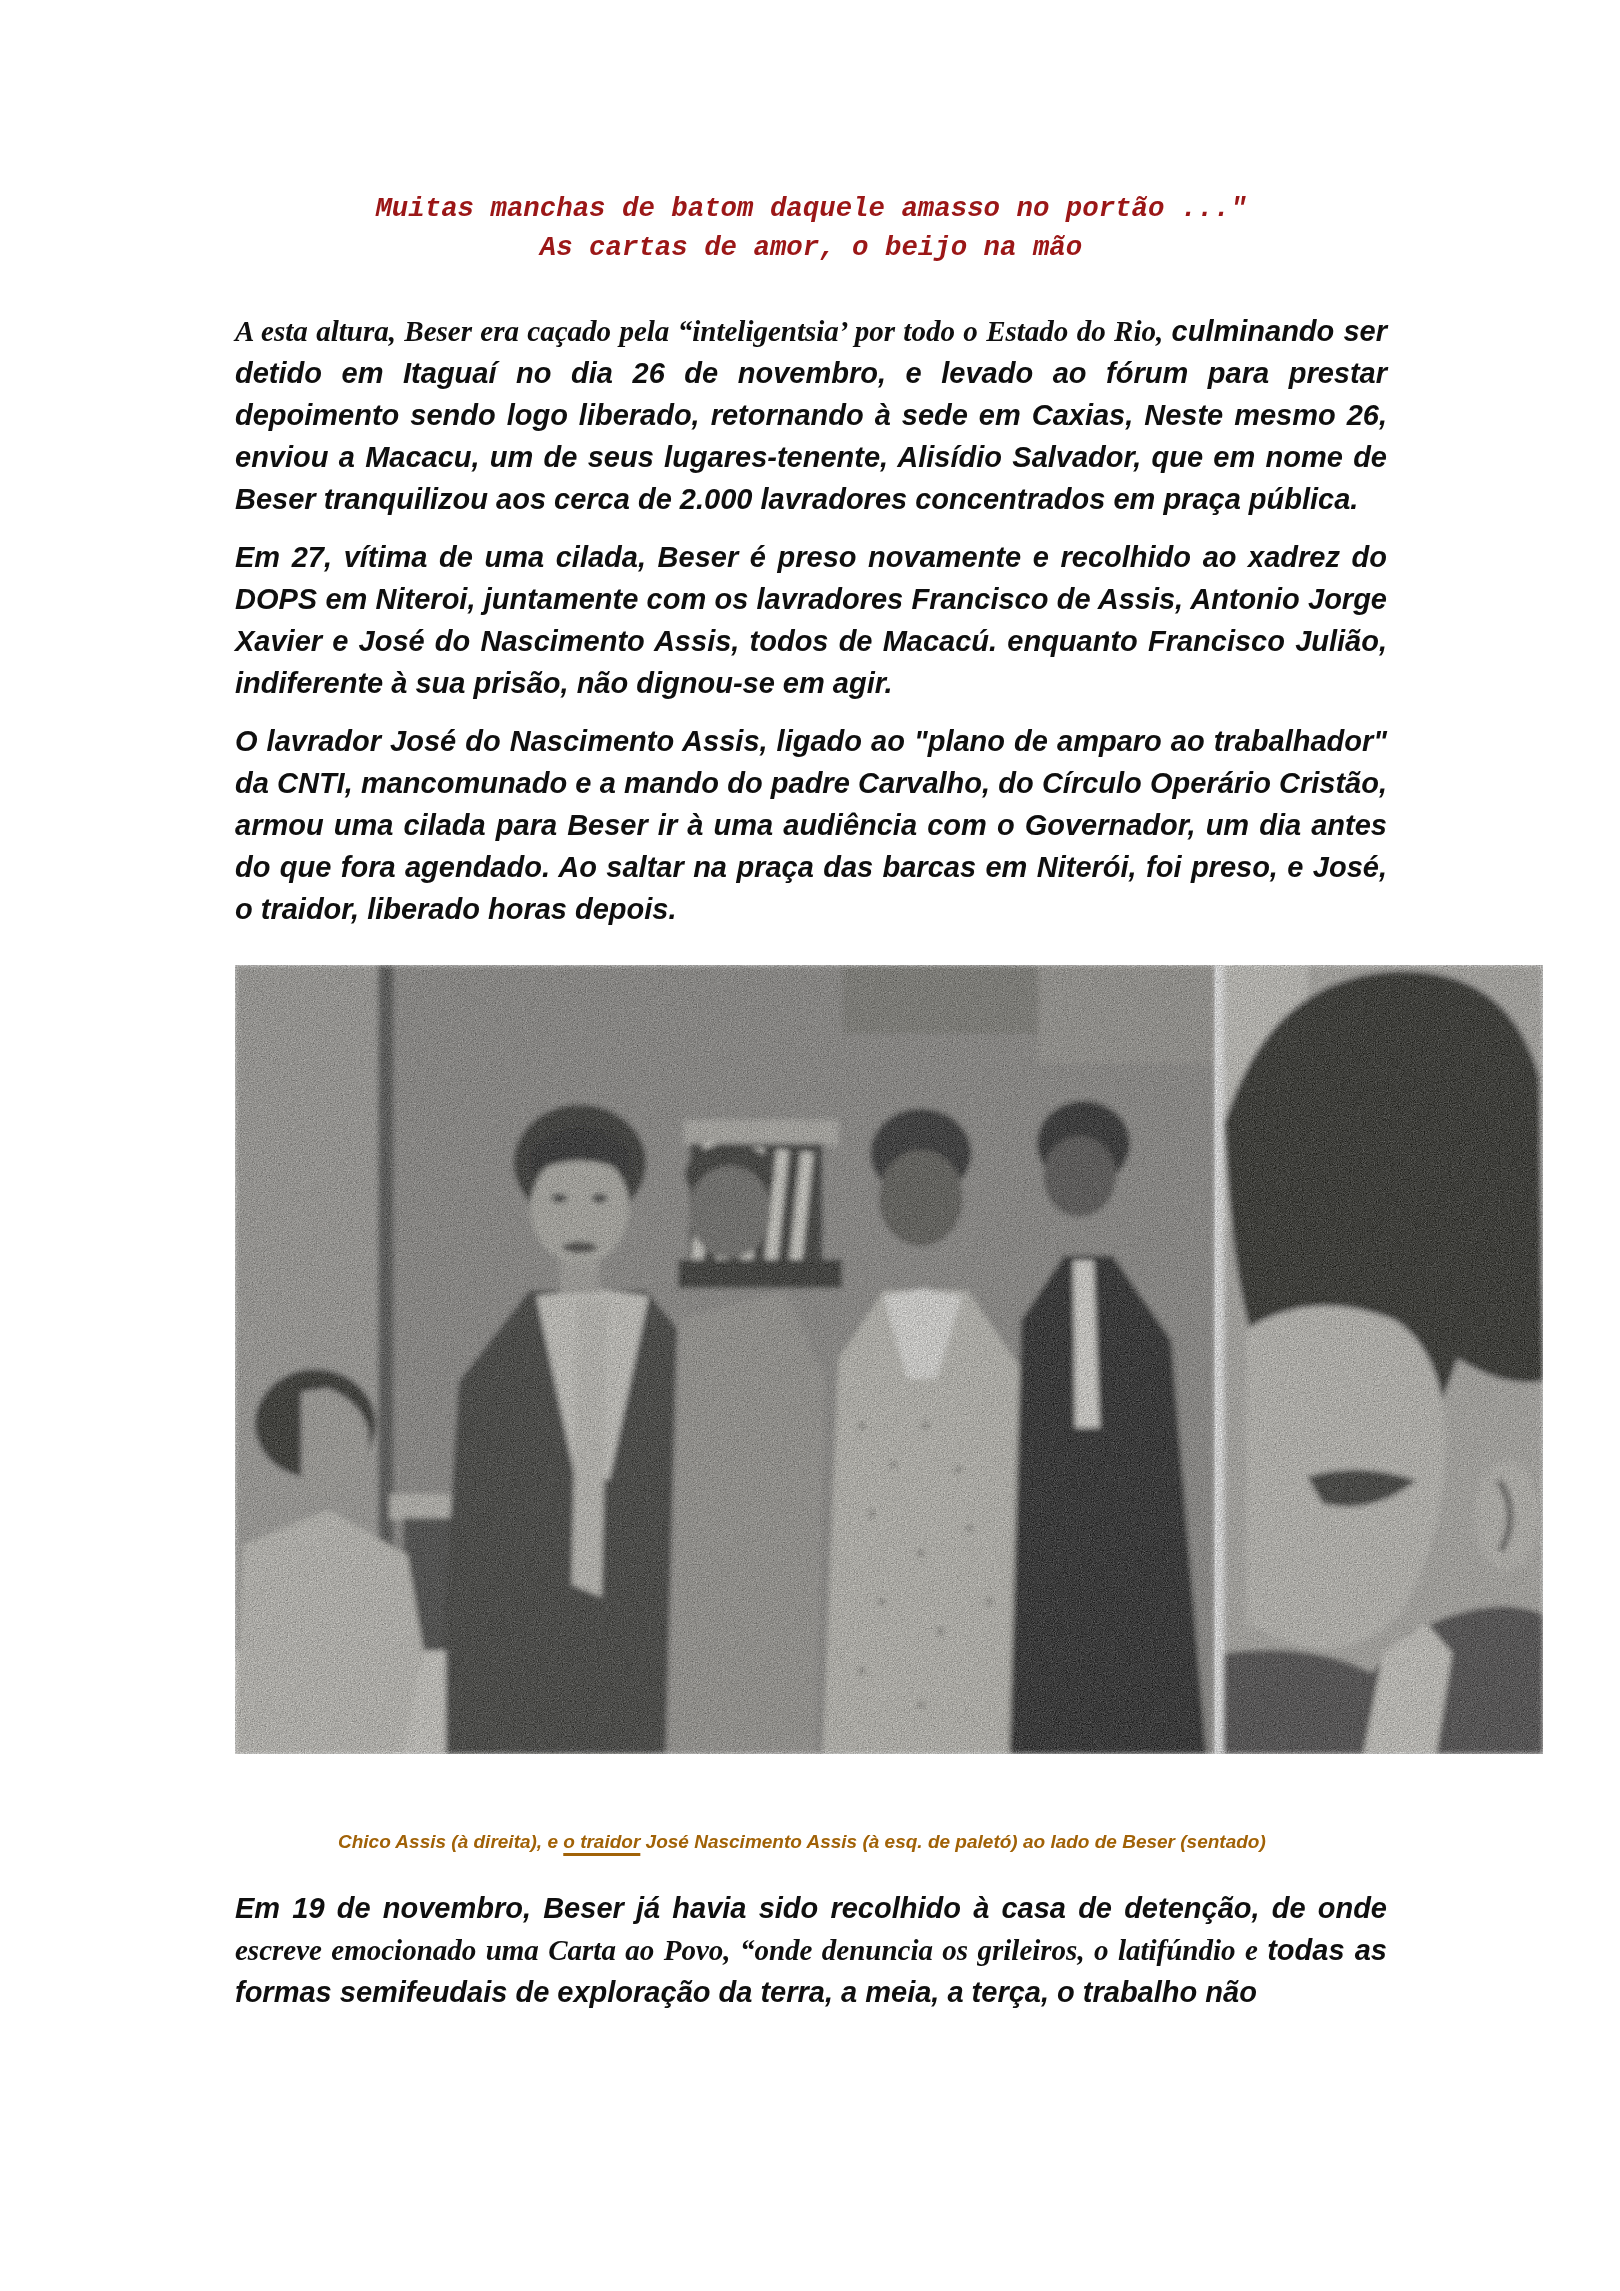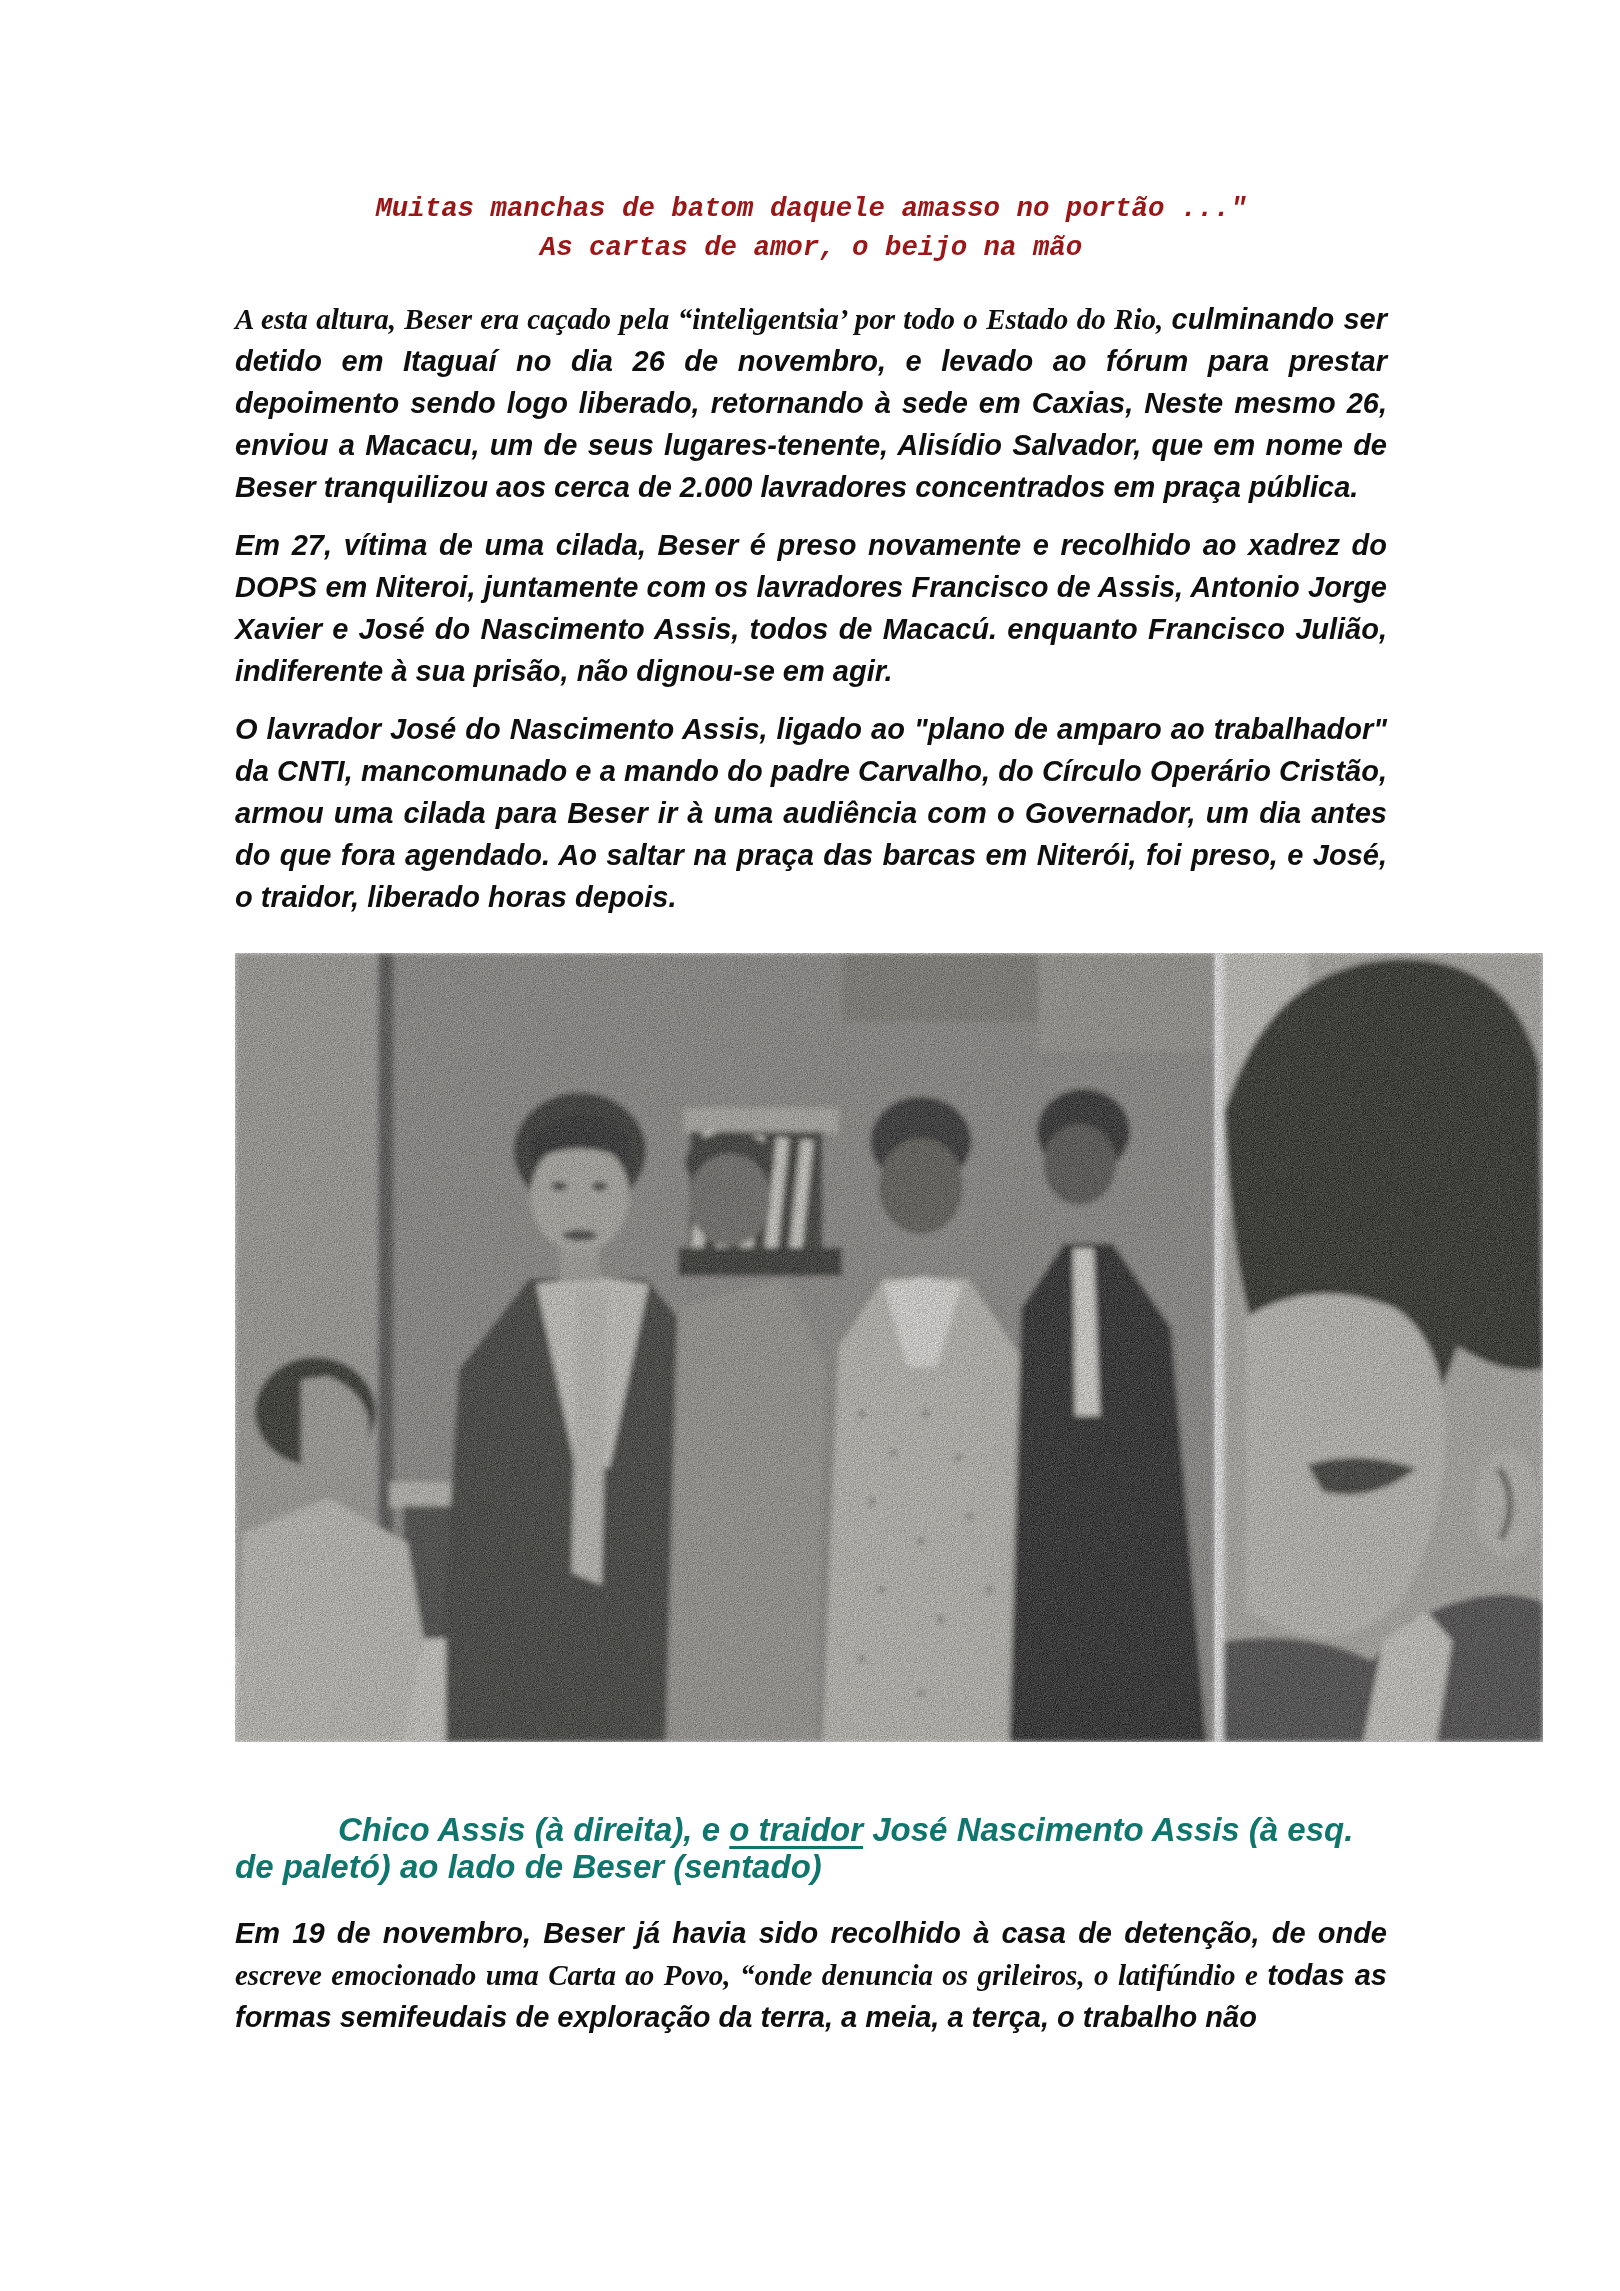--- a/index.html
+++ b/index.html
@@ -24,34 +24,34 @@
     margin:0;
     text-align:justify;
     font-weight:bold;
     font-style:italic;
     font-size:29px;
     line-height:42px;
     color:#0f0f0f;
     font-family:"Liberation Sans",sans-serif;
   }
   .serif{font-family:"Liberation Serif",serif;}
-  .p1{margin-top:31px;font-style:italic;}
+  .p1{margin-top:43px;font-style:italic;}
   .pmid{margin-top:16px;}
 
   figure.photo{margin:35px 0 0 0;padding:0;width:1308px;height:789px;}
   figure.photo svg{display:block;}
 
   .caption{
     margin:69px 0 0 0;
     width:1152px;
     font-weight:bold;
     font-style:italic;
-    font-size:33px;
+    font-size:19px;
     line-height:37px;
-    color:#0f766e;
+    color:#a16207;
     text-indent:103px;
     text-align:left;
   }
   .caption .u{text-decoration:underline;text-decoration-thickness:2.9px;text-underline-offset:4.9px;}
 
   .pend{margin-top:27.4px;}
 </style>
 </head>
 <body>
 

